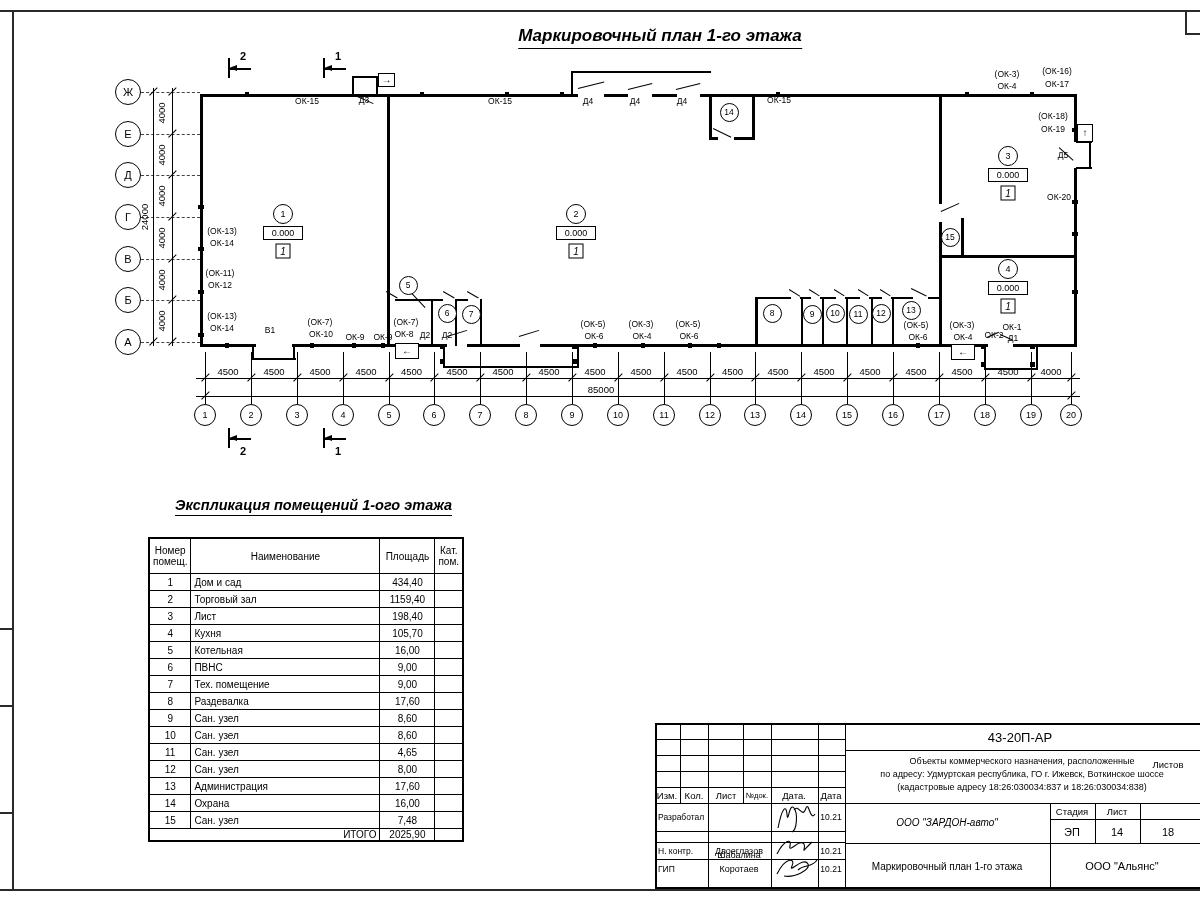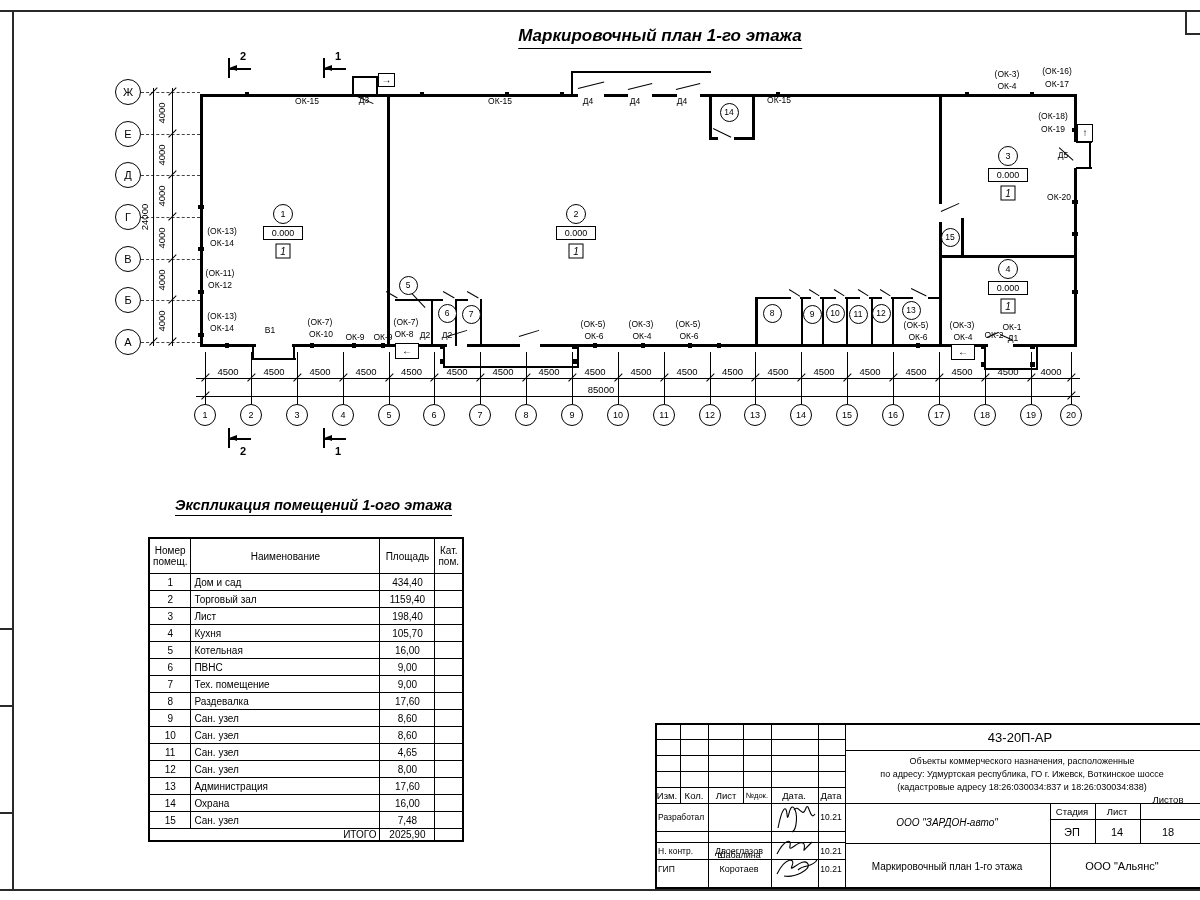--- a/index.html
+++ b/index.html
@@ -548,18 +548,18 @@
 <svg class="sig" style="left:774px;top:836px;" width="44" height="24" viewBox="0 0 44 24">
   <path d="M3,18 C10,4 18,2 16,10 C14,18 26,2 30,8 C33,13 24,20 38,6" fill="none" stroke="#000" stroke-width="1.1"></path>
 </svg>
 <svg class="sig" style="left:774px;top:854px;" width="46" height="26" viewBox="0 0 46 26">
   <path d="M3,20 C12,2 22,4 18,12 C14,20 30,2 34,10 C37,16 20,24 10,22 M24,16 C30,10 38,14 43,6" fill="none" stroke="#000" stroke-width="1.1"></path>
 </svg>
 
 <div class="tbt" style="left:947px;top:822px;font-size:10px;font-style:italic;">ООО "ЗАРДОН-авто"</div>
 <div class="tbt" style="left:1072px;top:811px;">Стадия</div>
 <div class="tbt" style="left:1117px;top:811px;">Лист</div>
-<div class="tbt" style="left:1168px;top:799px;">Листов</div>
+<div class="tbt" style="left:1168px;top:764px;">Листов</div>
 <div class="tbt" style="left:1072px;top:832px;font-size:11px;">ЭП</div>
 <div class="tbt" style="left:1117px;top:832px;font-size:11px;">14</div>
 <div class="tbt" style="left:1168px;top:832px;font-size:11px;">18</div>
 <div class="tbt" style="left:947px;top:866px;font-size:10px;">Маркировочный план 1-го этажа</div>
 <div class="tbt" style="left:1122px;top:866px;font-size:11px;">ООО "Альянс"</div>
 
 </body></html>

